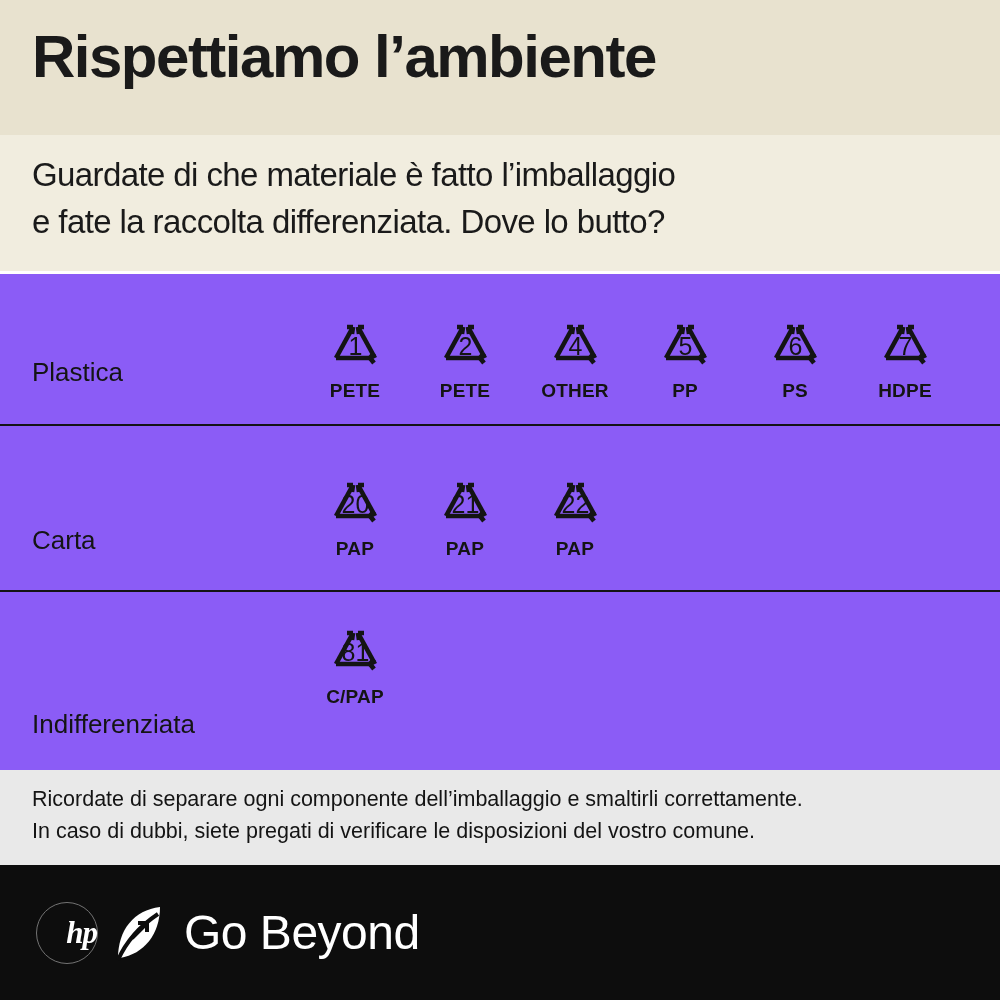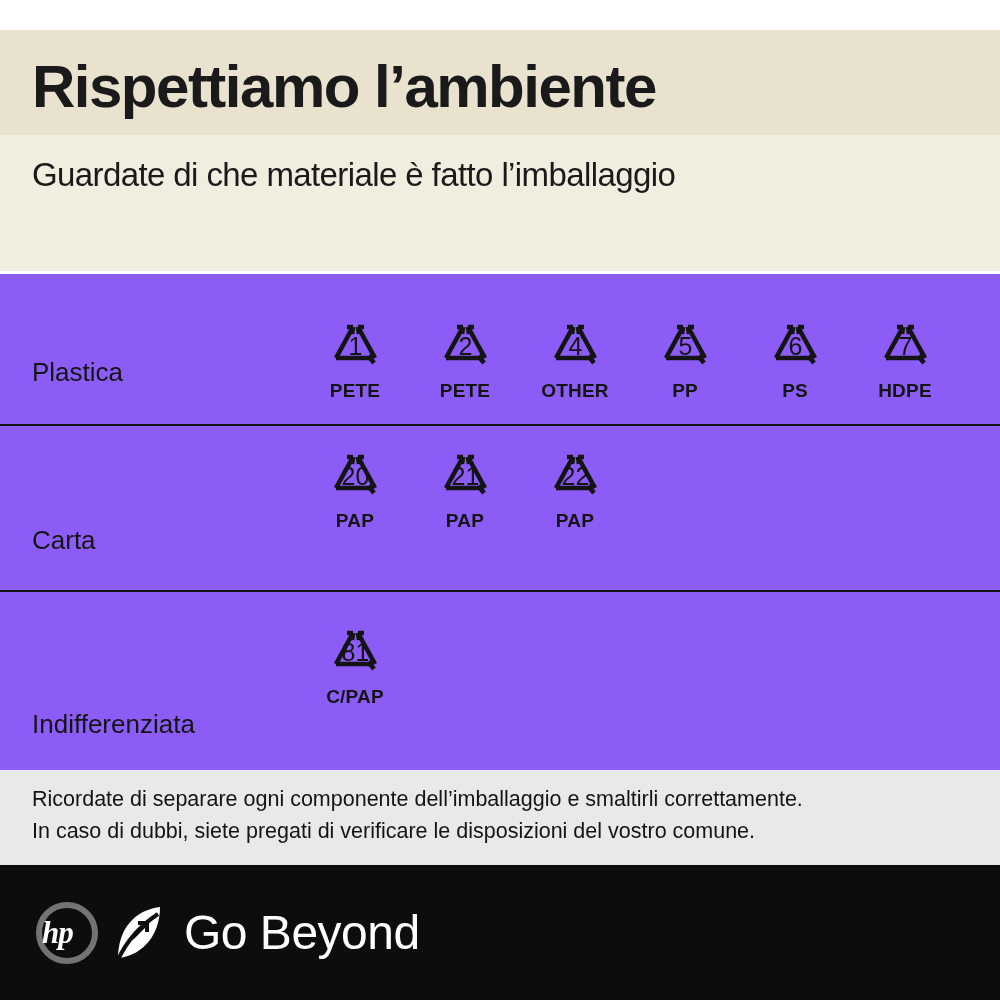--- a/index.html
+++ b/index.html
@@ -14,21 +14,20 @@
     background: #ffffff;
     overflow: hidden;
   }
 
   
   .band-title {
     position: absolute;
     left: 0; top: 0;
     width: 1000px; height: 135px;
     background: #e8e2cf;
-    margin-top: 30px;
   }
   .band-title .title {
     position: absolute;
     left: 32px; top: 22px;
     font-size: 60px;
     font-weight: 700;
     letter-spacing: -1.5px;
     color: #1a1a1a;
     white-space: nowrap;
   }
@@ -84,21 +83,21 @@
   .symbols {
     position: absolute;
     left: 300px;
     top: 0;
     height: 100%;
     display: flex;
     align-items: flex-start;
     gap: 0px;
   }
   .row.r1 .symbols { padding-top: 22px; }
-  .row.r2 .symbols { }
+  .row.r2 .symbols { padding-top: 28px; }
   .row.r3 .symbols { padding-top: 10px; }
 
   .sym {
     width: 110px;
     display: flex;
     flex-direction: column;
     align-items: center;
   }
   .sym svg { display: block; }
   .sym .code {
@@ -137,23 +136,23 @@
   .brand-inner {
     position: absolute;
     left: 36px; top: 0;
     height: 135px;
     display: flex;
     align-items: center;
     gap: 14px;
   }
   .hp-badge {
     width: 62px; height: 62px;
-    border: 6px solid #737373;
+    border: 1px solid #737373;
     border-radius: 50%;
-    display: flex; align-items: center; justify-content: flex-start;
+    display: flex; align-items: center; justify-content: flex-end;
   }
   .hp-badge .hp-letters {
     font-family: "Liberation Serif", serif;
     font-style: italic;
     font-weight: 700;
     font-size: 31px;
     color: #ffffff;
     letter-spacing: -1px;
     line-height: 1;
   }
@@ -171,20 +170,21 @@
 <body>
 
 <div class="poster">
 
   <div class="band-title">
     <div class="title">Rispettiamo l’ambiente</div>
   </div>
 
   <div class="band-sub">
     <div class="sub-line line1">Guardate di che materiale è fatto l’imballaggio</div>
+    <div class="sub-line line2">e fate la raccolta differenziata.  Dove lo butto?</div>
   </div>
 
   <div class="rows">
 
     <div class="row r1">
       <div class="row-label">Plastica</div>
       <div class="symbols">
 
         <div class="sym">
           <span>

